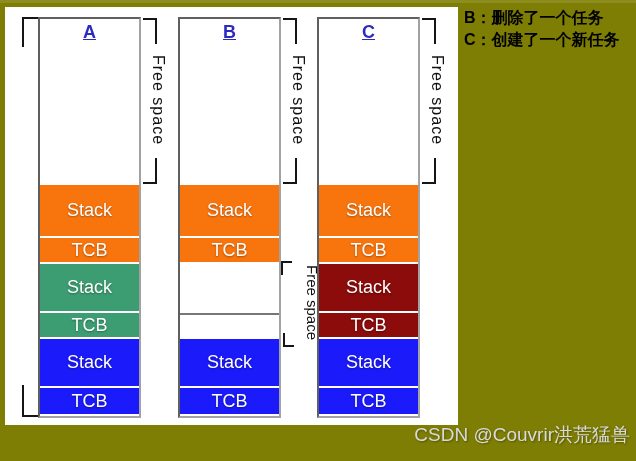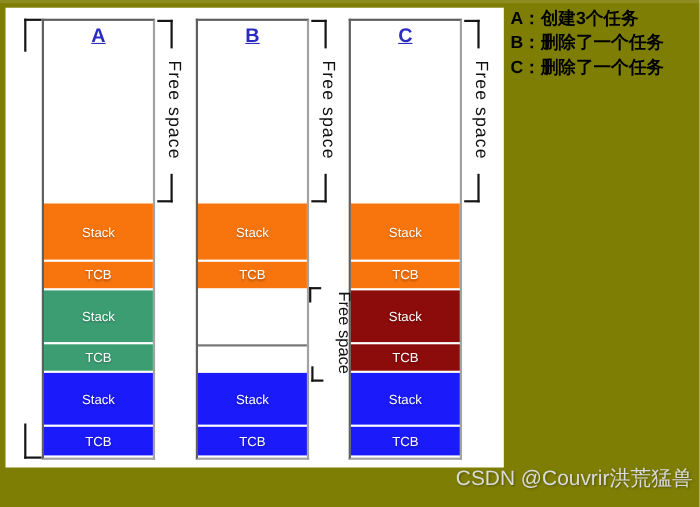--- a/index.html
+++ b/index.html
@@ -14,21 +14,21 @@
     background:#ffffff; }
 
   
   .heap-column { position:absolute; top:10px; width:99px; height:397px;
     background:#ffffff; border:2px solid;
     border-color:#5F5F5F #A2A2A2 #A2A2A2 #5F5F5F; }
   .col-a { left:33px; } .col-b { left:173px; } .col-c { left:312px; }
   .col-title { position:absolute; top:3px; left:0; width:100%; text-align:center;
     font-size:18px; font-weight:bold; text-decoration:underline;
     color: var(--c-link_blue, #2B2BC0); cursor:pointer; }
-  .blk { position:absolute; left:0; width:99px; color:#fff; font-size:12px;
+  .blk { position:absolute; left:0; width:99px; color:#fff; font-size:18px;
     display:flex; align-items:center; justify-content:center;
     text-shadow:0 1px 2px rgba(0,0,0,0.35); }
   .freed-divider { position:absolute; left:0; top:294px; width:99px; height:0;
     border-top:2px solid #777; }
 
   
   .cfg-br-top { position:absolute; left:17px; top:10px; width:14px; height:28px;
     border-left:2px solid #151515; border-top:2px solid #151515; }
   .cfg-br-bot { position:absolute; left:17px; top:378px; width:14px; height:30px;
     border-left:2px solid #151515; border-bottom:2px solid #151515; }
@@ -128,18 +128,17 @@
 
   <div class="mid-wrap">
     <div class="mid-br-top"></div>
     <div class="mid-text">Free space</div>
     <div class="mid-br-bot"></div>
   </div>
 
 </div>
 
 <div class="legend">
-  <div>A：创建3个任务</div>
   <div>B：删除了一个任务</div>
-  <div>C：删除了一个任务</div>
+  <div>C：创建了一个新任务</div>
 </div>
 
 <div class="watermark">CSDN @Couvrir洪荒猛兽</div>
 
 </body></html>

